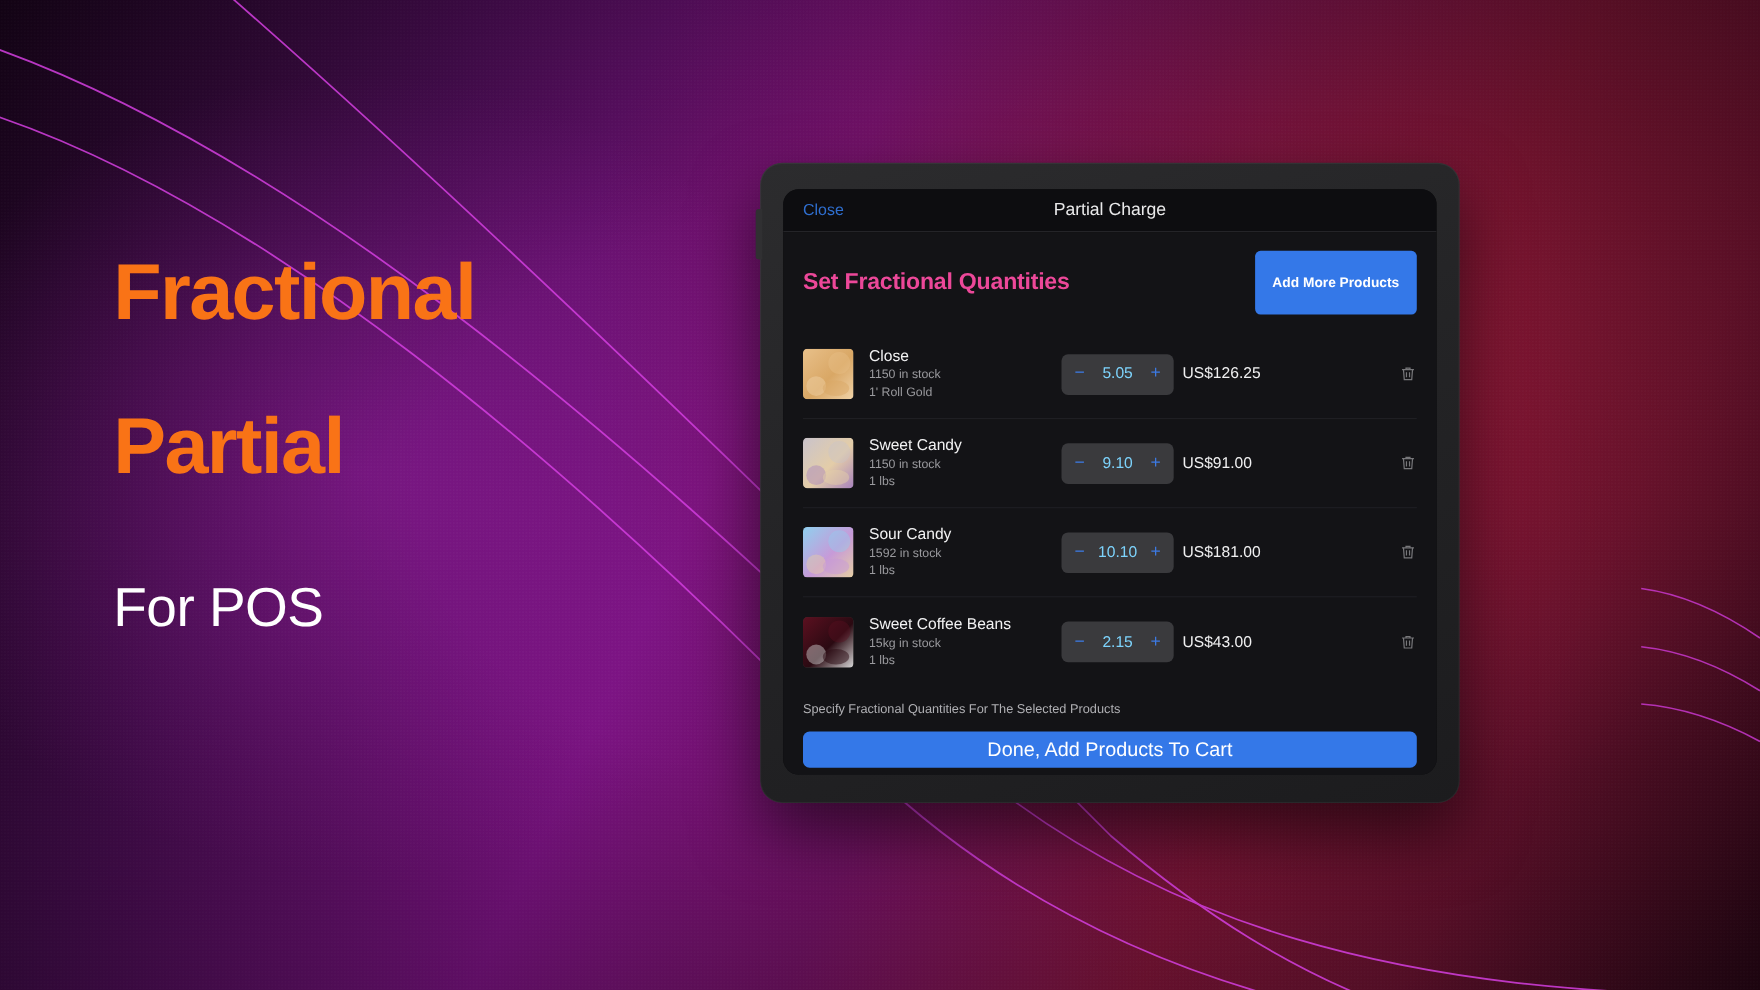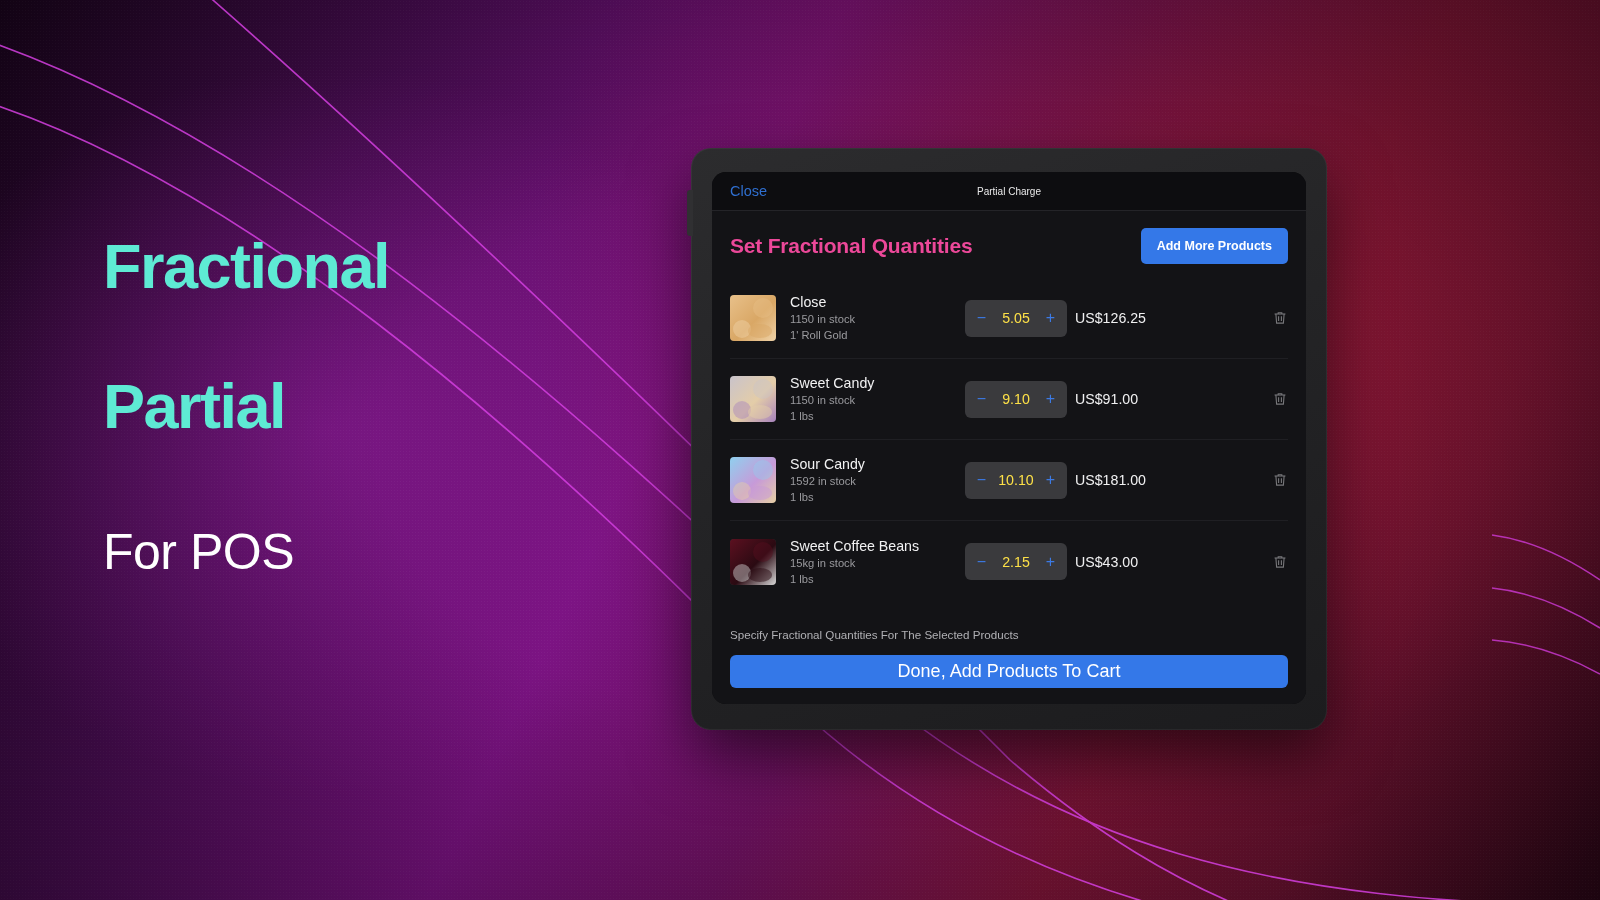--- a/index.html
+++ b/index.html
@@ -25,21 +25,21 @@
   .bg-noise {
     position:absolute; inset:0; opacity:.30;
     background-image:radial-gradient(rgba(255,255,255,.12) 0.5px, transparent 0.6px);
     background-size:3px 3px;
   }
   .curves { position:absolute; inset:0; }
 
   
   .hero { position:absolute; left:103px; top:196px; width:660px; }
   .hero-line {
-    color:#5eead4; font-size:63px; line-height:140px; font-weight:700;
+    color:#f97316; font-size:72px; line-height:140px; font-weight:700;
     letter-spacing:-1.5px;
   }
   .hero-sub {
     color:#ffffff; font-size:50px; line-height:60px; font-weight:400;
     margin-top:46px; letter-spacing:-0.5px;
   }
 
   
   .tablet {
     position:absolute; left:691px; top:148px; width:636px; height:582px;
@@ -65,34 +65,34 @@
   
   .navbar {
     position:relative; height:39px; flex:0 0 39px;
     background:#0d0d10;
     border-bottom:1px solid #242428;
     display:flex; align-items:center; padding:0 18px;
   }
   .nav-close { color:#2f6fd0; font-size:14.5px; cursor:pointer; }
   .nav-title {
     position:absolute; left:0; right:0; text-align:center;
-    color:#e9e9ea; font-size:10px;
+    color:#e9e9ea; font-size:16px;
   }
 
   
   .content { position:relative; flex:1; background:#131316; display:flex; flex-direction:column; }
 
   .head-row {
     display:flex; align-items:center; justify-content:space-between;
     padding:17px 18px 14px 18px;
   }
   .head-title { color:#ec4899; font-size:21px; font-weight:700; letter-spacing:-.2px; }
   .btn-add {
     background:#3478e8; color:#fff; font-size:12.5px; font-weight:600;
-    padding:11px 16px; border-radius:5px; border:none; cursor:pointer;
+    padding:22px 16px; border-radius:5px; border:none; cursor:pointer;
     white-space:nowrap;
   }
 
   .rows { padding:0 18px; }
   .row {
     display:flex; align-items:center; height:81px;
     border-bottom:1px solid #1f1f23;
   }
   .row:last-child { border-bottom:none; }
 
@@ -106,21 +106,21 @@
   .p-name { color:#f2f2f3; font-size:14.2px; line-height:18px; }
   .p-stock { color:#9a9a9e; font-size:11.2px; line-height:16px; }
   .p-unit  { color:#9a9a9e; font-size:11.2px; line-height:16px; }
 
   .stepper {
     flex:0 0 102px; width:102px; height:37px; background:#3a3a3d;
     border-radius:6px; display:flex; align-items:center; justify-content:space-between;
     padding:0 10px; margin-right:8px;
   }
   .st-btn { color:#3c7ae4; font-size:16px; line-height:1; cursor:pointer; width:13px; text-align:center; }
-  .st-val { color:#fde047; font-size:14.2px; }
+  .st-val { color:#7dd3fc; font-size:14.2px; }
 
   .price {
     flex:1; text-align:left; color:#f0f0f1; font-size:14.2px;
     padding-right:22px;
   }
   .trash { flex:0 0 16px; width:16px; cursor:pointer; opacity:.55; }
   .trash svg { display:block; }
 
   .footer { margin-top:auto; padding:0 18px 16px 18px; }
   .hint { text-align:left; color:#b0b0b4; font-size:11.6px; padding:14px 0 14px; }

